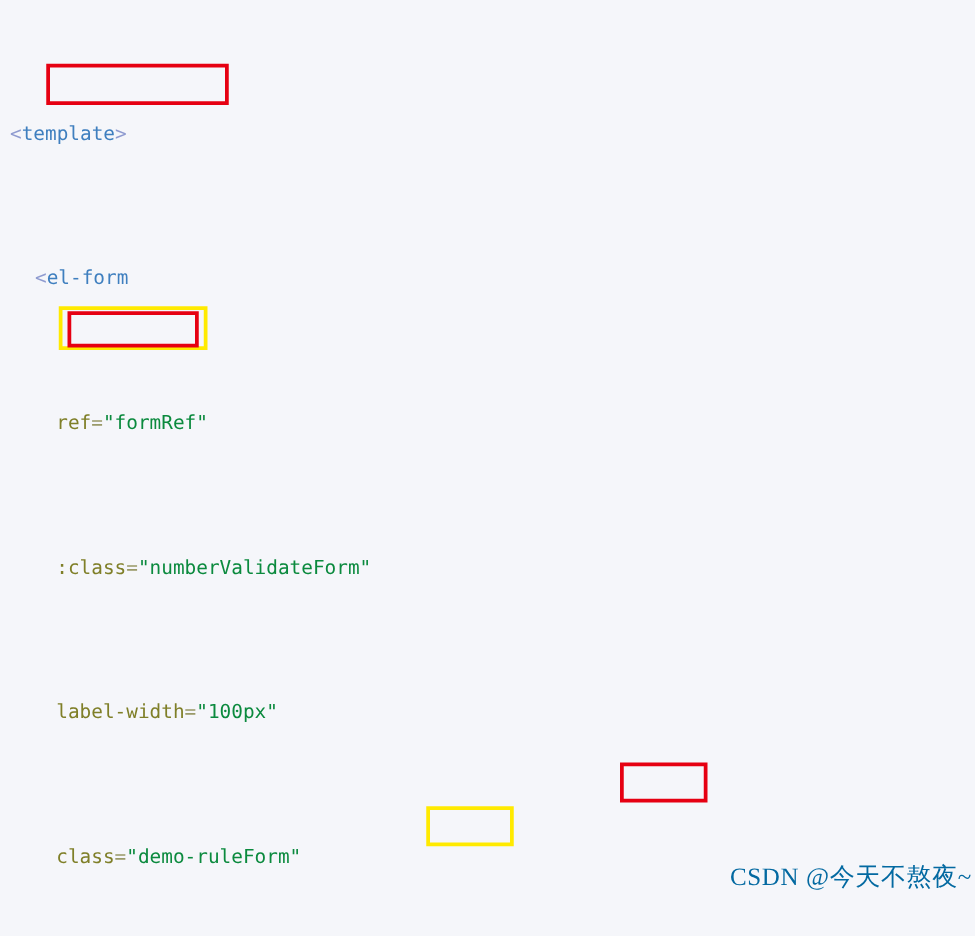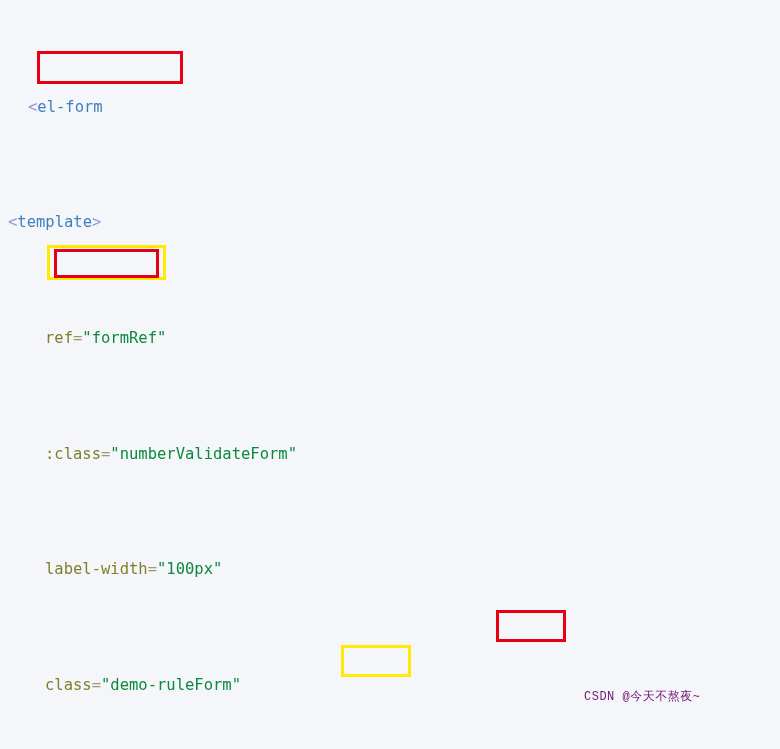--- a/index.html
+++ b/index.html
@@ -58,37 +58,37 @@
     border: 3px solid #e60012;
     background: transparent;
   }
   .hl-yellow {
     border: 3px solid #ffea00;
     background: transparent;
   }
 
   .watermark {
     position: absolute;
-    font-family: Liberation Mono, monospace;
-    font-size: 12px;
-    color: #701a75;
+    font-family: Liberation Serif, serif;
+    font-size: 20px;
+    color: #0369a1;
     letter-spacing: 0.5px;
     white-space: nowrap;
   }
 </style>
 </head>
 <body>
 
 <div id="code-surface">
 
   <div class="code-lines">
 
+    <div class="line" style="padding-left:8px;"><span class="pun">&lt;</span><span class="tag">template</span><span class="pun">&gt;</span></div>
+
     <div class="line" style="padding-left:28px;"><span class="pun">&lt;</span><span class="tag">el-form</span></div>
-
-    <div class="line" style="padding-left:8px;"><span class="pun">&lt;</span><span class="tag">template</span><span class="pun">&gt;</span></div>
 
     <div class="line" style="padding-left:45px;"><span class="attr">ref</span><span class="eq">=</span><span class="str">"formRef"</span></div>
 
     <div class="line" style="padding-left:45px;"><span class="attr">:class</span><span class="eq">=</span><span class="str">"numberValidateForm"</span></div>
 
     <div class="line" style="padding-left:45px;"><span class="attr">label-width</span><span class="eq">=</span><span class="str">"100px"</span></div>
 
     <div class="line" style="padding-left:45px;"><span class="attr">class</span><span class="eq">=</span><span class="str">"demo-ruleForm"</span></div>
 
     

